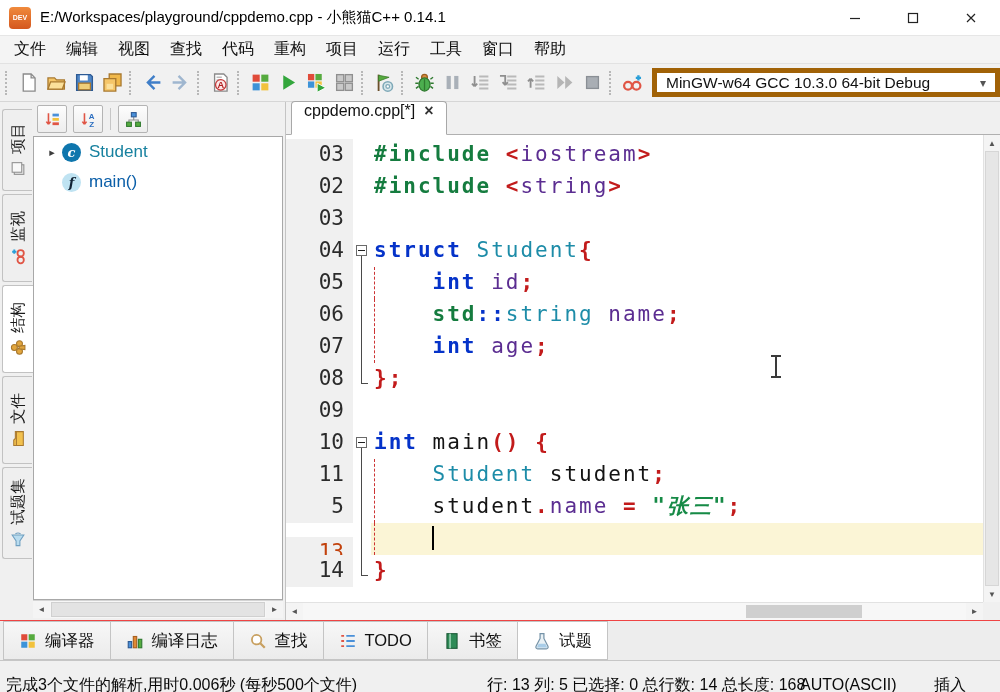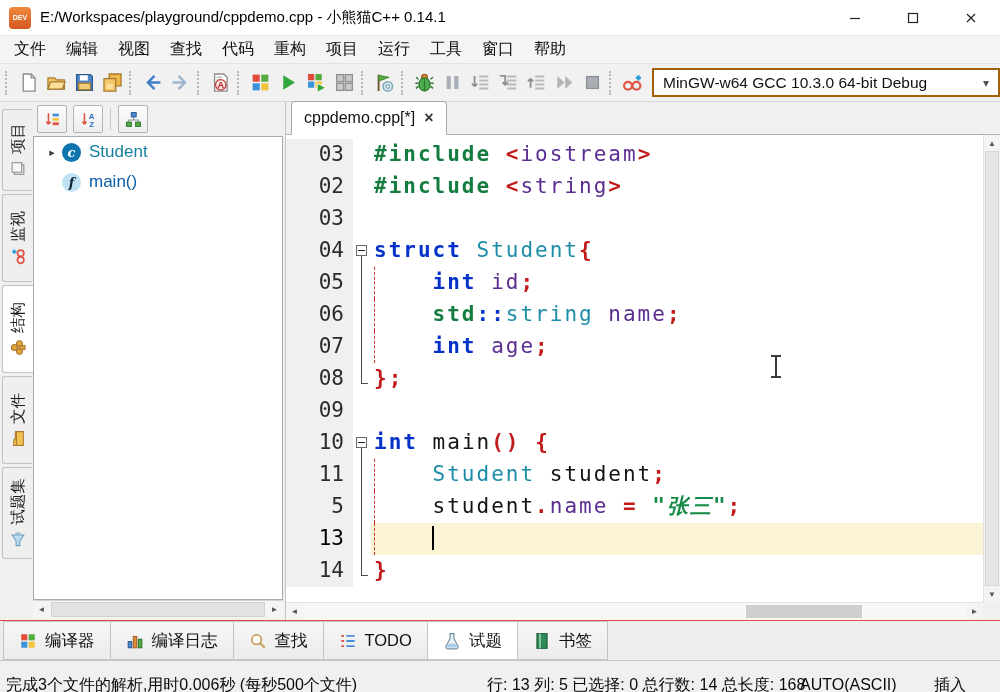--- a/index.html
+++ b/index.html
@@ -18,21 +18,21 @@
   
   .menubar{height:28px;background:#f4f4f4;display:flex;align-items:center;padding-left:4px;
            border-bottom:1px solid #e2e2e2;box-sizing:border-box;}
   .menu-item{padding:2px 10px;font-size:16px;color:#101010;}
   
   .toolbar{height:38px;background:#f1f1f1;display:flex;align-items:center;padding-left:2px;
            border-bottom:1px solid #d6d6d6;box-sizing:border-box;}
   .handle{width:3px;height:24px;border-left:2px dotted #b8b8b8;margin:0 4px 0 3px;}
   .tbtn{width:28px;height:28px;display:flex;align-items:center;justify-content:center;}
   .tbtn svg{width:21px;height:21px;}
-  .combo{margin-left:6px;width:352px;height:29px;background:#fff;border:2px solid #a16207;
+  .combo{margin-left:6px;width:352px;height:29px;background:#fff;border:5px solid #a16207;
          display:flex;align-items:center;padding:0 9px;box-sizing:border-box;font-size:15.5px;}
   .combo .arrow{margin-left:auto;color:#555;font-size:12px;}
   
   .main{display:flex;height:518px;}
   
   .sidestrip{width:32px;background:#f0f0f0;padding-top:7px;box-sizing:border-box;z-index:3;}
   .side-tab{width:30px;margin-left:2px;margin-bottom:3px;background:#efefef;border:1px solid #c2c2c2;
             border-right:none;border-radius:3px 0 0 3px;position:relative;box-sizing:border-box;}
   .side-tab.active{background:#fff;width:31px;margin-right:-1px;}
   .side-tab .rot{position:absolute;left:50%;top:50%;display:flex;align-items:center;gap:6px;
@@ -56,28 +56,28 @@
   .tlabel.cls{color:#17819f;}
   .tlabel.fn{color:#0a5ea8;}
   .panel-hscroll{height:17px;background:#f4f4f4;border-top:1px solid #d4d4d4;display:flex;align-items:center;margin:0 2px 2px 1px;}
   .sarrow{width:17px;height:100%;display:flex;align-items:center;justify-content:center;font-size:8px;color:#555;}
   .strack{flex:1;height:100%;background:#f7f7f7;position:relative;}
   .sthumb{position:absolute;top:1px;bottom:1px;background:#e3e3e3;border:1px solid #d0d0d0;box-sizing:border-box;}
   
   .editor{flex:1;display:flex;flex-direction:column;border-left:1px solid #c4c4c4;background:#fff;min-width:0;}
   .etabs{height:33px;background:#f0f0f0;border-bottom:1px solid #b0b0b0;display:flex;align-items:flex-end;padding-left:5px;box-sizing:border-box;}
   .etab{height:32px;margin-bottom:-1px;background:#fff;border:1px solid #a8a8a8;border-bottom:1px solid #fff;
-        border-radius:4px 4px 0 0;display:flex;align-items:center;gap:9px;padding:0 12px;font-size:16px;}
+        border-radius:4px 4px 0 0;display:flex;align-items:flex-start;gap:9px;padding:0 12px;font-size:16px;}
   .etab .close{color:#333;font-size:16px;font-weight:bold;}
   .esurface{flex:1;position:relative;background:#fff;overflow:hidden;}
   .codewrap{position:absolute;left:0;top:4px;right:17px;}
   .crow{display:flex;height:32px;position:relative;}
   .gut{width:67px;background:#f0f0f0;text-align:right;padding-right:9px;box-sizing:border-box;
        font-family:"DejaVu Sans Mono",monospace;font-size:21px;line-height:31px;color:#2b2b2b;}
-  .gut.actnum{color:#000000;}
+  .gut.actnum{color:#c2410c;margin-top:14px;}
   .fold{width:18px;position:relative;}
   .fold.fline::after{content:"";position:absolute;left:8px;top:0;bottom:0;border-left:1px solid #4a4a4a;}
   .fold.fstart::after{content:"";position:absolute;left:8px;top:21px;bottom:0;border-left:1px solid #4a4a4a;}
   .fbox{position:absolute;left:3px;top:10px;width:11px;height:11px;border:1px solid #6a6a6a;background:#fff;z-index:1;box-sizing:border-box;}
   .fbox::after{content:"";position:absolute;left:1px;right:1px;top:4px;border-top:1px solid #222;}
   .fold.fend::after{content:"";position:absolute;left:8px;top:0;height:20px;border-left:1px solid #4a4a4a;}
   .fold.fend::before{content:"";position:absolute;left:8px;top:20px;width:7px;border-top:1px solid #4a4a4a;}
   .codecell{flex:1;position:relative;font-family:"DejaVu Sans Mono",monospace;font-size:21px;
             letter-spacing:2px;line-height:31px;white-space:pre;padding-left:3px;min-width:0;}
   .crow.activerow .codecell{background:#fbf5d6;}
@@ -540,34 +540,34 @@
         </svg>
      <span>查找</span>
    </div>
       <div class="btab">
      <svg viewBox="0 0 16 16">
           <path d="M2 3.5h2.5M2 8h2.5M2 12.5h2.5" stroke="#e05545" stroke-width="1.6" fill="none"></path>
           <path d="M6.5 3.5H14M6.5 8H14M6.5 12.5H14" stroke="#4a90d9" stroke-width="1.6" fill="none"></path>
         </svg>
      <span>TODO</span>
    </div>
+      <div class="btab">
+     <svg viewBox="0 0 16 16">
+          <rect x="3.5" y="1.5" width="9" height="13" fill="#2e8b57" stroke="#1d5c38"></rect>
+          <rect x="5.5" y="1.5" width="1.6" height="13" fill="#8fc9a8"></rect>
+        </svg>
+     <span>书签</span>
+   </div>
       <div class="btab active">
      <svg viewBox="0 0 16 16">
           <path d="M6.3 1.5h3.4v4.2l3.6 7a1.6 1.6 0 01-1.4 2.3H4.1a1.6 1.6 0 01-1.4-2.3l3.6-7z" fill="#e9f1f5" stroke="#7593a8" stroke-width="1.1"></path>
           <path d="M5 10.5h6l1.6 3.2H3.4z" fill="#a9cde8"></path>
         </svg>
      <span>试题</span>
    </div>
-      <div class="btab">
-     <svg viewBox="0 0 16 16">
-          <rect x="3.5" y="1.5" width="9" height="13" fill="#2e8b57" stroke="#1d5c38"></rect>
-          <rect x="5.5" y="1.5" width="1.6" height="13" fill="#8fc9a8"></rect>
-        </svg>
-     <span>书签</span>
-   </div>
     </div>
 
   <div class="statusbar">
     <span class="st-msg">完成3个文件的解析,用时0.006秒 (每秒500个文件)</span>
     <span class="st-line">行: 13 列: 5 已选择: 0 总行数: 14 总长度: 168</span>
     <span class="st-enc">AUTO(ASCII)</span>
     <span class="st-mode">插入</span>
   </div>
 
 </div>

